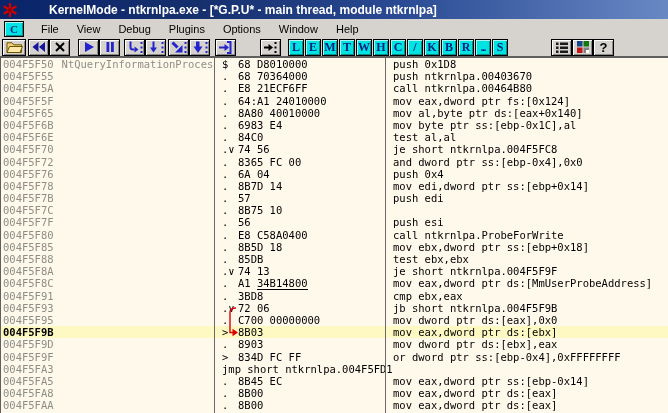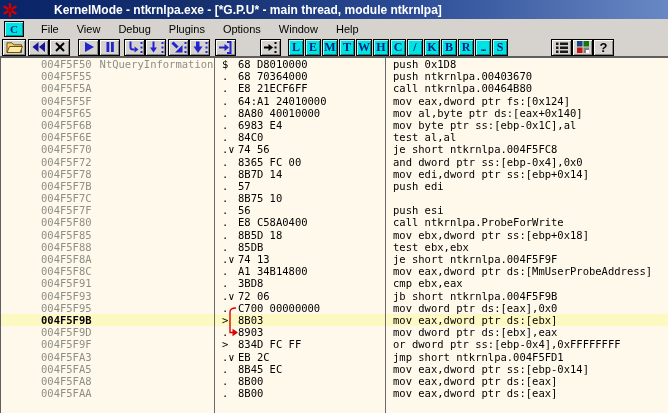--- a/index.html
+++ b/index.html
@@ -7,21 +7,21 @@
     width:668px;height:413px;position:relative;overflow:hidden;
     background:#d6d3ce;font-family:"Liberation Sans",sans-serif;
     -webkit-font-smoothing:none;
   }
   
   .titlebar{
     position:absolute;top:0;left:0;width:668px;height:19px;
     background:linear-gradient(90deg,#0a246a 0%,#16306e 30%,#2a4a94 60%,#6888c4 100%);
     display:flex;align-items:center;padding-left:3px;box-sizing:border-box;
   }
-  .title-text{color:#fff;font-size:12px;font-weight:bold;margin-left:5px;white-space:nowrap;padding-left:32px;}
+  .title-text{color:#fff;font-size:12px;font-weight:bold;white-space:nowrap;padding-left:32px;}
   .app-icon{width:14px;height:14px;display:inline-flex;}
   
   .menubar{
     position:absolute;top:19px;left:0;width:668px;height:19px;
     display:flex;align-items:center;font-size:11px;color:#000;
   }
   .cbtn{
     width:18px;height:14px;background:#00e3e3;border:1px solid #000;
     box-shadow:inset 1px 1px 0 #aaf6f6, inset -1px -1px 0 #0a8c8c;
     color:#0a2a8c;font-weight:bold;font-size:11px;line-height:12px;
@@ -55,21 +55,21 @@
   
   .panel{
     position:absolute;top:56px;left:0;width:668px;height:357px;box-sizing:border-box;
     background:#fff9ec;border-top:2px solid #5f5f5f;border-left:1px solid #5f5f5f;
     font-family:"DejaVu Sans Mono",monospace;font-size:10.5px;color:#000;
   }
   .rows{position:absolute;top:0;left:0;right:0;}
   .row{height:12.2px;line-height:12.3px;display:flex;white-space:pre;}
   .row.selected{background:#fef9c3;}
   .c1{width:214px;flex:none;overflow:hidden;padding-left:2px;box-sizing:border-box;}
-  .addr{color:#8e8e85;margin-left:38px;}
+  .addr{color:#8e8e85;}
   .row.selected .addr{color:#000;font-weight:bold;}
   .lbl{color:#8e8e85;margin-left:8px;}
   .c2{width:171px;flex:none;overflow:hidden;}
   .mk{display:inline-block;width:23px;padding-left:7px;box-sizing:border-box;}
   .hxu{border-bottom:1px solid #000;text-align:center;}
   .c3{flex:1;overflow:hidden;padding-left:7px;}
   .vsep{position:absolute;top:0;bottom:0;width:1px;background:#6a6a6a;}
   .vsep1{left:213px;}
   .vsep2{left:384px;}
   .jump-svg{position:absolute;top:0;left:0;width:667px;height:355px;pointer-events:none;}
@@ -300,20 +300,25 @@
     <div class="c1"><span class="addr">004F5F70</span><span class="lbl"></span></div>
     <div class="c2"><span class="mk">.∨</span><span class="hx">74 56</span><span class="hxu"></span></div>
     <div class="c3">je short ntkrnlpa.004F5FC8</div>
   </div>
       <div class="row">
     <div class="c1"><span class="addr">004F5F72</span><span class="lbl"></span></div>
     <div class="c2"><span class="mk">.</span><span class="hx">8365 FC 00</span><span class="hxu"></span></div>
     <div class="c3">and dword ptr ss:[ebp-0x4],0x0</div>
   </div>
       <div class="row">
+    <div class="c1"><span class="addr">004F5F76</span><span class="lbl"></span></div>
+    <div class="c2"><span class="mk">.</span><span class="hx">6A 04</span><span class="hxu"></span></div>
+    <div class="c3">push 0x4</div>
+  </div>
+      <div class="row">
     <div class="c1"><span class="addr">004F5F78</span><span class="lbl"></span></div>
     <div class="c2"><span class="mk">.</span><span class="hx">8B7D 14</span><span class="hxu"></span></div>
     <div class="c3">mov edi,dword ptr ss:[ebp+0x14]</div>
   </div>
       <div class="row">
     <div class="c1"><span class="addr">004F5F7B</span><span class="lbl"></span></div>
     <div class="c2"><span class="mk">.</span><span class="hx">57</span><span class="hxu"></span></div>
     <div class="c3">push edi</div>
   </div>
       <div class="row">
@@ -375,21 +380,20 @@
     <div class="c2"><span class="mk">.</span><span class="hx">8903</span><span class="hxu"></span></div>
     <div class="c3">mov dword ptr ds:[ebx],eax</div>
   </div>
       <div class="row">
     <div class="c1"><span class="addr">004F5F9F</span><span class="lbl"></span></div>
     <div class="c2"><span class="mk">&gt;</span><span class="hx">834D FC FF</span><span class="hxu"></span></div>
     <div class="c3">or dword ptr ss:[ebp-0x4],0xFFFFFFFF</div>
   </div>
       <div class="row">
     <div class="c1"><span class="addr">004F5FA3</span><span class="lbl"></span></div>
-    <div class="c2"><span class="mk">.∨</span><span class="hx">EB 2C</span><span class="hxu"></span></div>
     <div class="c3">jmp short ntkrnlpa.004F5FD1</div>
   </div>
       <div class="row">
     <div class="c1"><span class="addr">004F5FA5</span><span class="lbl"></span></div>
     <div class="c2"><span class="mk">.</span><span class="hx">8B45 EC</span><span class="hxu"></span></div>
     <div class="c3">mov eax,dword ptr ss:[ebp-0x14]</div>
   </div>
       <div class="row">
     <div class="c1"><span class="addr">004F5FA8</span><span class="lbl"></span></div>
     <div class="c2"><span class="mk">.</span><span class="hx">8B00</span><span class="hxu"></span></div>

